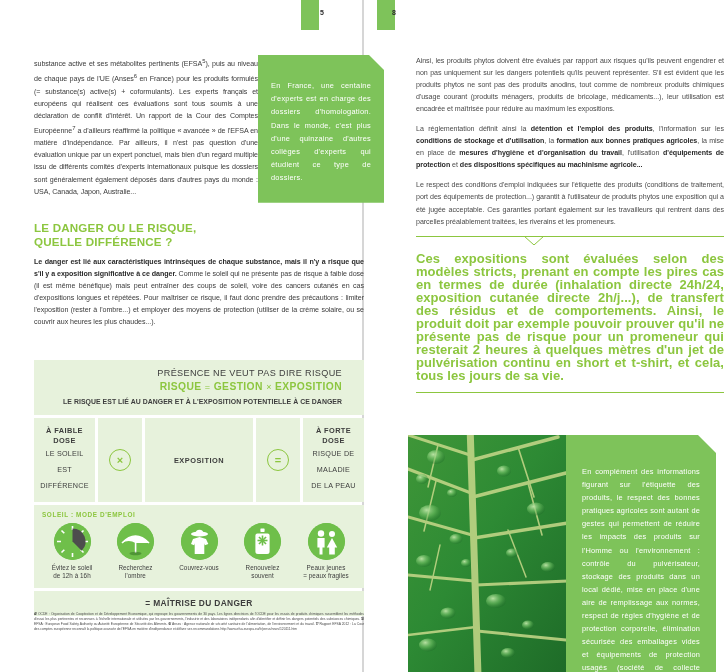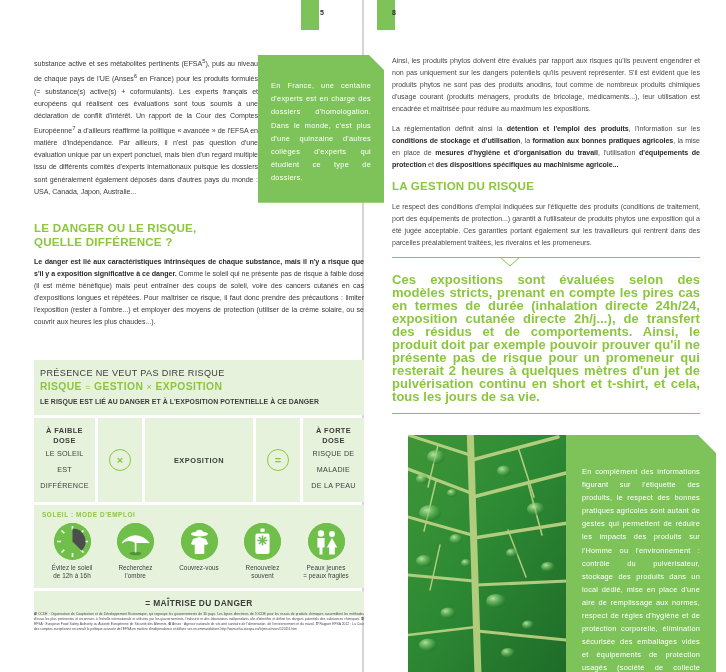--- a/index.html
+++ b/index.html
@@ -39,21 +39,21 @@
     font-size: 7px;
     font-weight: bold;
     color: #2b2b2b;
     letter-spacing: 0.3px;
   }
   .folio.left  { left: 320px; }
   .folio.right { left: 392px; }
 
   
   .col-left  { position: absolute; left: 34px;  top: 55px; width: 330px; }
-  .col-right { position: absolute; left: 392px; top: 55px; width: 308px; }
+  .col-right { position: absolute; left: 416px; top: 55px; width: 308px; }
 
   
   .body-text {
     font-size: 7.1px;
     line-height: 12.05px;
     color: #3a3a3a;
     text-align: justify;
     letter-spacing: -0.05px;
   }
   .body-text.rt { color: #4a4a4a; }
@@ -96,22 +96,22 @@
   }
 
   
   .info {
     position: absolute;
     left: 34px; top: 360px;
     width: 330px;
   }
   .info .band {
     background: #e7f2dc;
-    padding: 7px 0 8px 6px;
-    text-align: left;
+    padding: 7px 22px 8px 6px;
+    text-align: right;
   }
   .info .l1 {
     font-size: 9.1px;
     color: #3d3d3d;
     letter-spacing: 0.35px;
     line-height: 12px;
   }
   .info .l2 {
     font-size: 10.3px;
     font-weight: bold;
@@ -455,21 +455,20 @@
   </div>
 
   <div class="footnotes"><b>4/</b> OCDE : Organisation de Coopération et de Développement Economique, qui regroupe les gouvernements de 30 pays. Les lignes directrices de l'OCDE pour les essais de produits chimiques rassemblent les méthodes d'essai les plus pertinentes et reconnues à l'échelle internationale et utilisées par les gouvernements, l'industrie et des laboratoires indépendants afin d'identifier et définir les dangers potentiels des substances chimiques. <b>5/</b> EFSA : European Food Safety Authority ou Autorité Européenne de Sécurité des Aliments. <b>6/</b> Anses : Agence nationale de sécurité sanitaire de l'alimentation, de l'environnement et du travail. <b>7/</b> Rapport EFSA 2012 : La Cour des comptes européenne reconnaît la politique avancée de l'EFSA en matière d'indépendance et délivre ses recommandations http://www.efsa.europa.eu/fr/press/news/120111.htm</div>
 
   <div class="col-right">
     <div class="body-text rt">
       <p>Ainsi, les produits phytos doivent être évalués par rapport aux risques qu'ils peuvent engendrer et non pas uniquement sur les dangers potentiels qu'ils peuvent représenter. S'il est évident que les produits phytos ne sont pas des produits anodins, tout comme de nombreux produits chimiques d'usage courant (produits ménagers, produits de bricolage, médicaments...), leur utilisation est encadrée et maîtrisée pour réduire au maximum les expositions.</p>
       <p>La réglementation définit ainsi la <b>détention et l'emploi des produits</b>, l'information sur les <b>conditions de stockage et d'utilisation</b>, la <b>formation aux bonnes pratiques agricoles</b>, la mise en place de <b>mesures d'hygiène et d'organisation du travail</b>, l'utilisation <b>d'équipements de protection</b> et <b>des dispositions spécifiques au machinisme agricole...</b></p>
     </div>
 
-    <h2 class="sec">LA GESTION DU RISQUE</h2>
 
     <div class="body-text rt">
       <p>Le respect des conditions d'emploi indiquées sur l'étiquette des produits (conditions de traitement, port des équipements de protection...) garantit à l'utilisateur de produits phytos une exposition qui a été jugée acceptable. Ces garanties portant également sur les travailleurs qui rentrent dans des parcelles préalablement traitées, les riverains et les promeneurs.</p>
     </div>
 
     <div class="divider-v">
       <div class="ln"></div>
       <svg width="308" height="9" style="position:absolute;left:0;top:0">
         <polyline points="108,0 118,9 128,0" fill="none" stroke="#8cc63f" stroke-width="1"></polyline>
       </svg>

